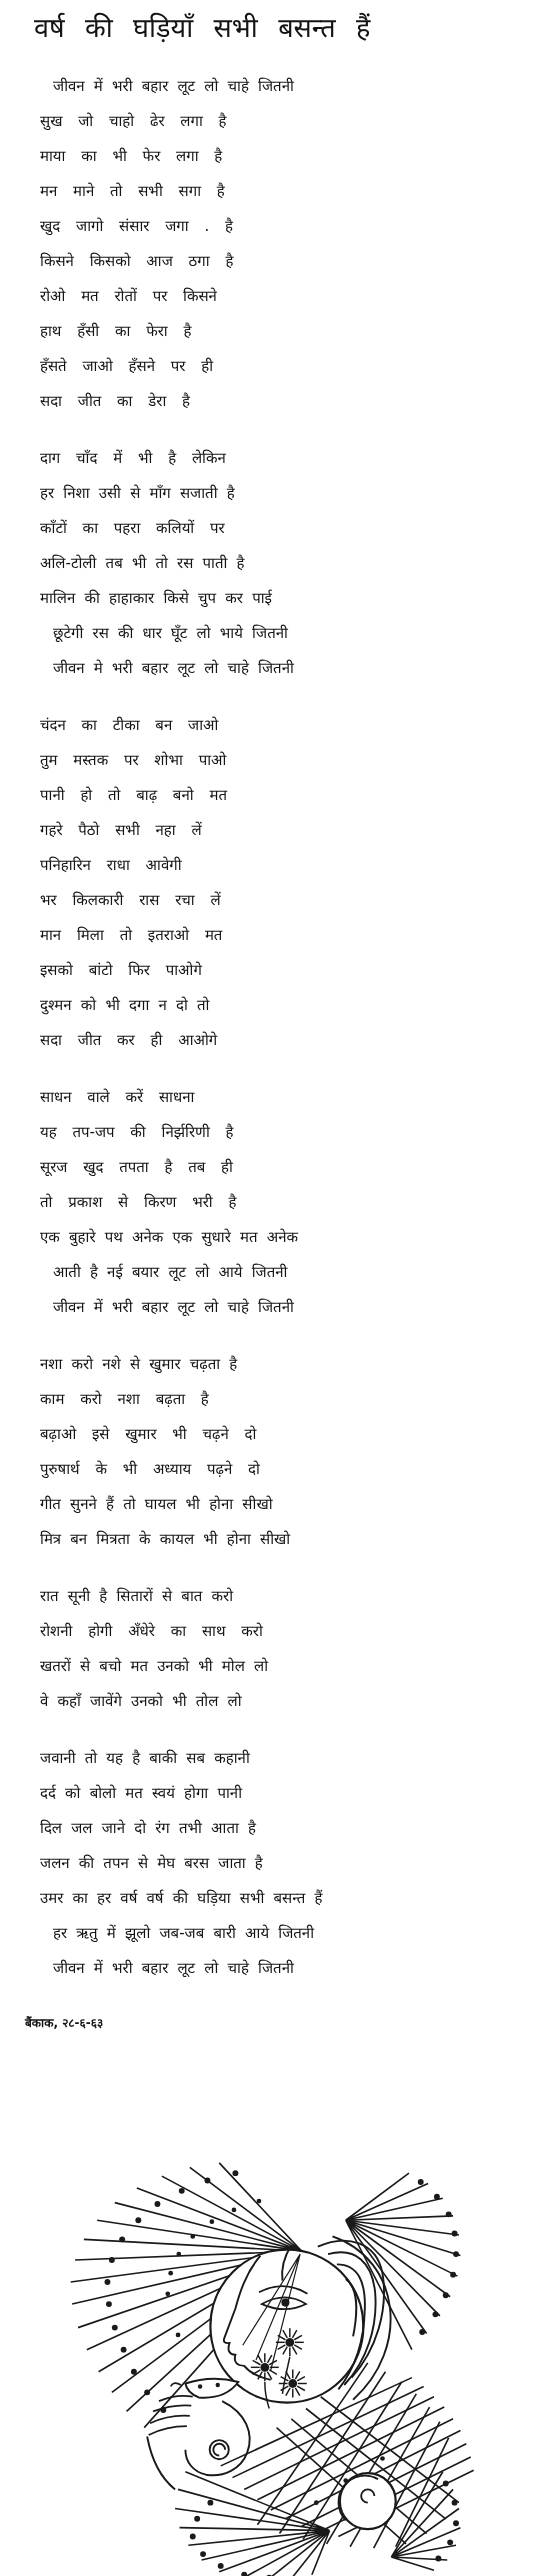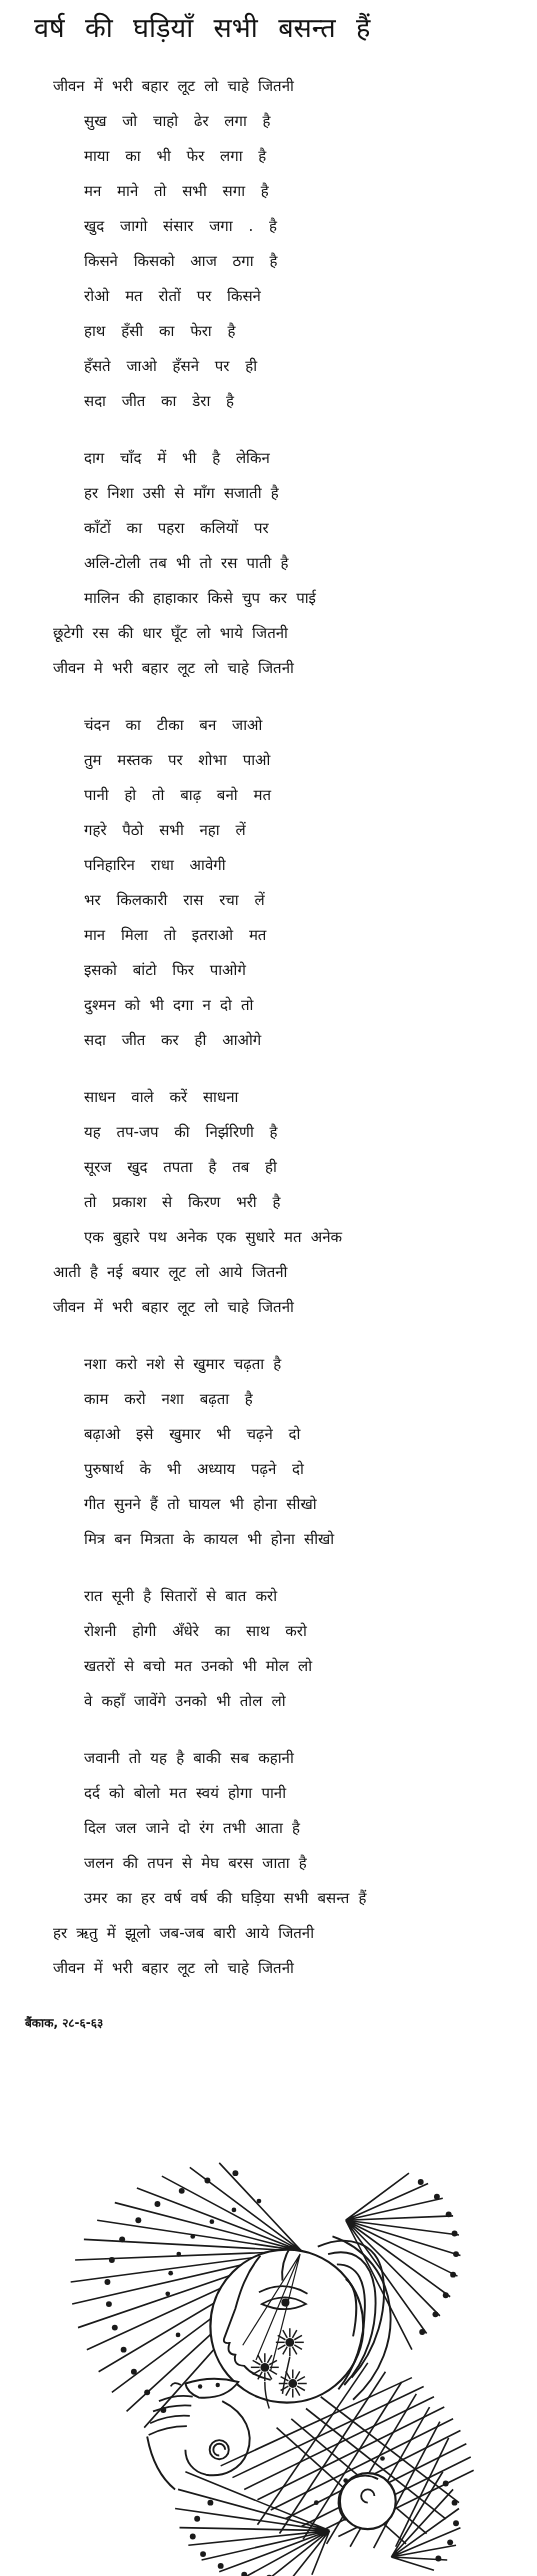--- a/index.html
+++ b/index.html
@@ -13,21 +13,21 @@
     font-weight:normal;font-size:27px;line-height:1.4;
     margin:8.8px 0 22px 34px;word-spacing:11.8px;white-space:nowrap;
   }
   .poem{}
   .stanza{margin-top:22px;}
   .stanza:first-child{margin-top:0;}
   .line{
     font-size:15px;line-height:35px;white-space:nowrap;
     word-spacing:4.4px;
   }
-  .line.normal{margin-left:84px;}
+  .line.normal{margin-left:40px;}
   .line.wide{margin-left:53px;}
   .line.spread{word-spacing:11px;}
   .signature{
     font-weight:bold;font-size:12px;margin:28px 0 0 25px;white-space:nowrap;
   }
   .illustration{
     position:absolute;left:0;top:2148px;width:537px;height:428px;
   }
   .illustration svg{display:block;width:537px;height:428px;}
 </style>

